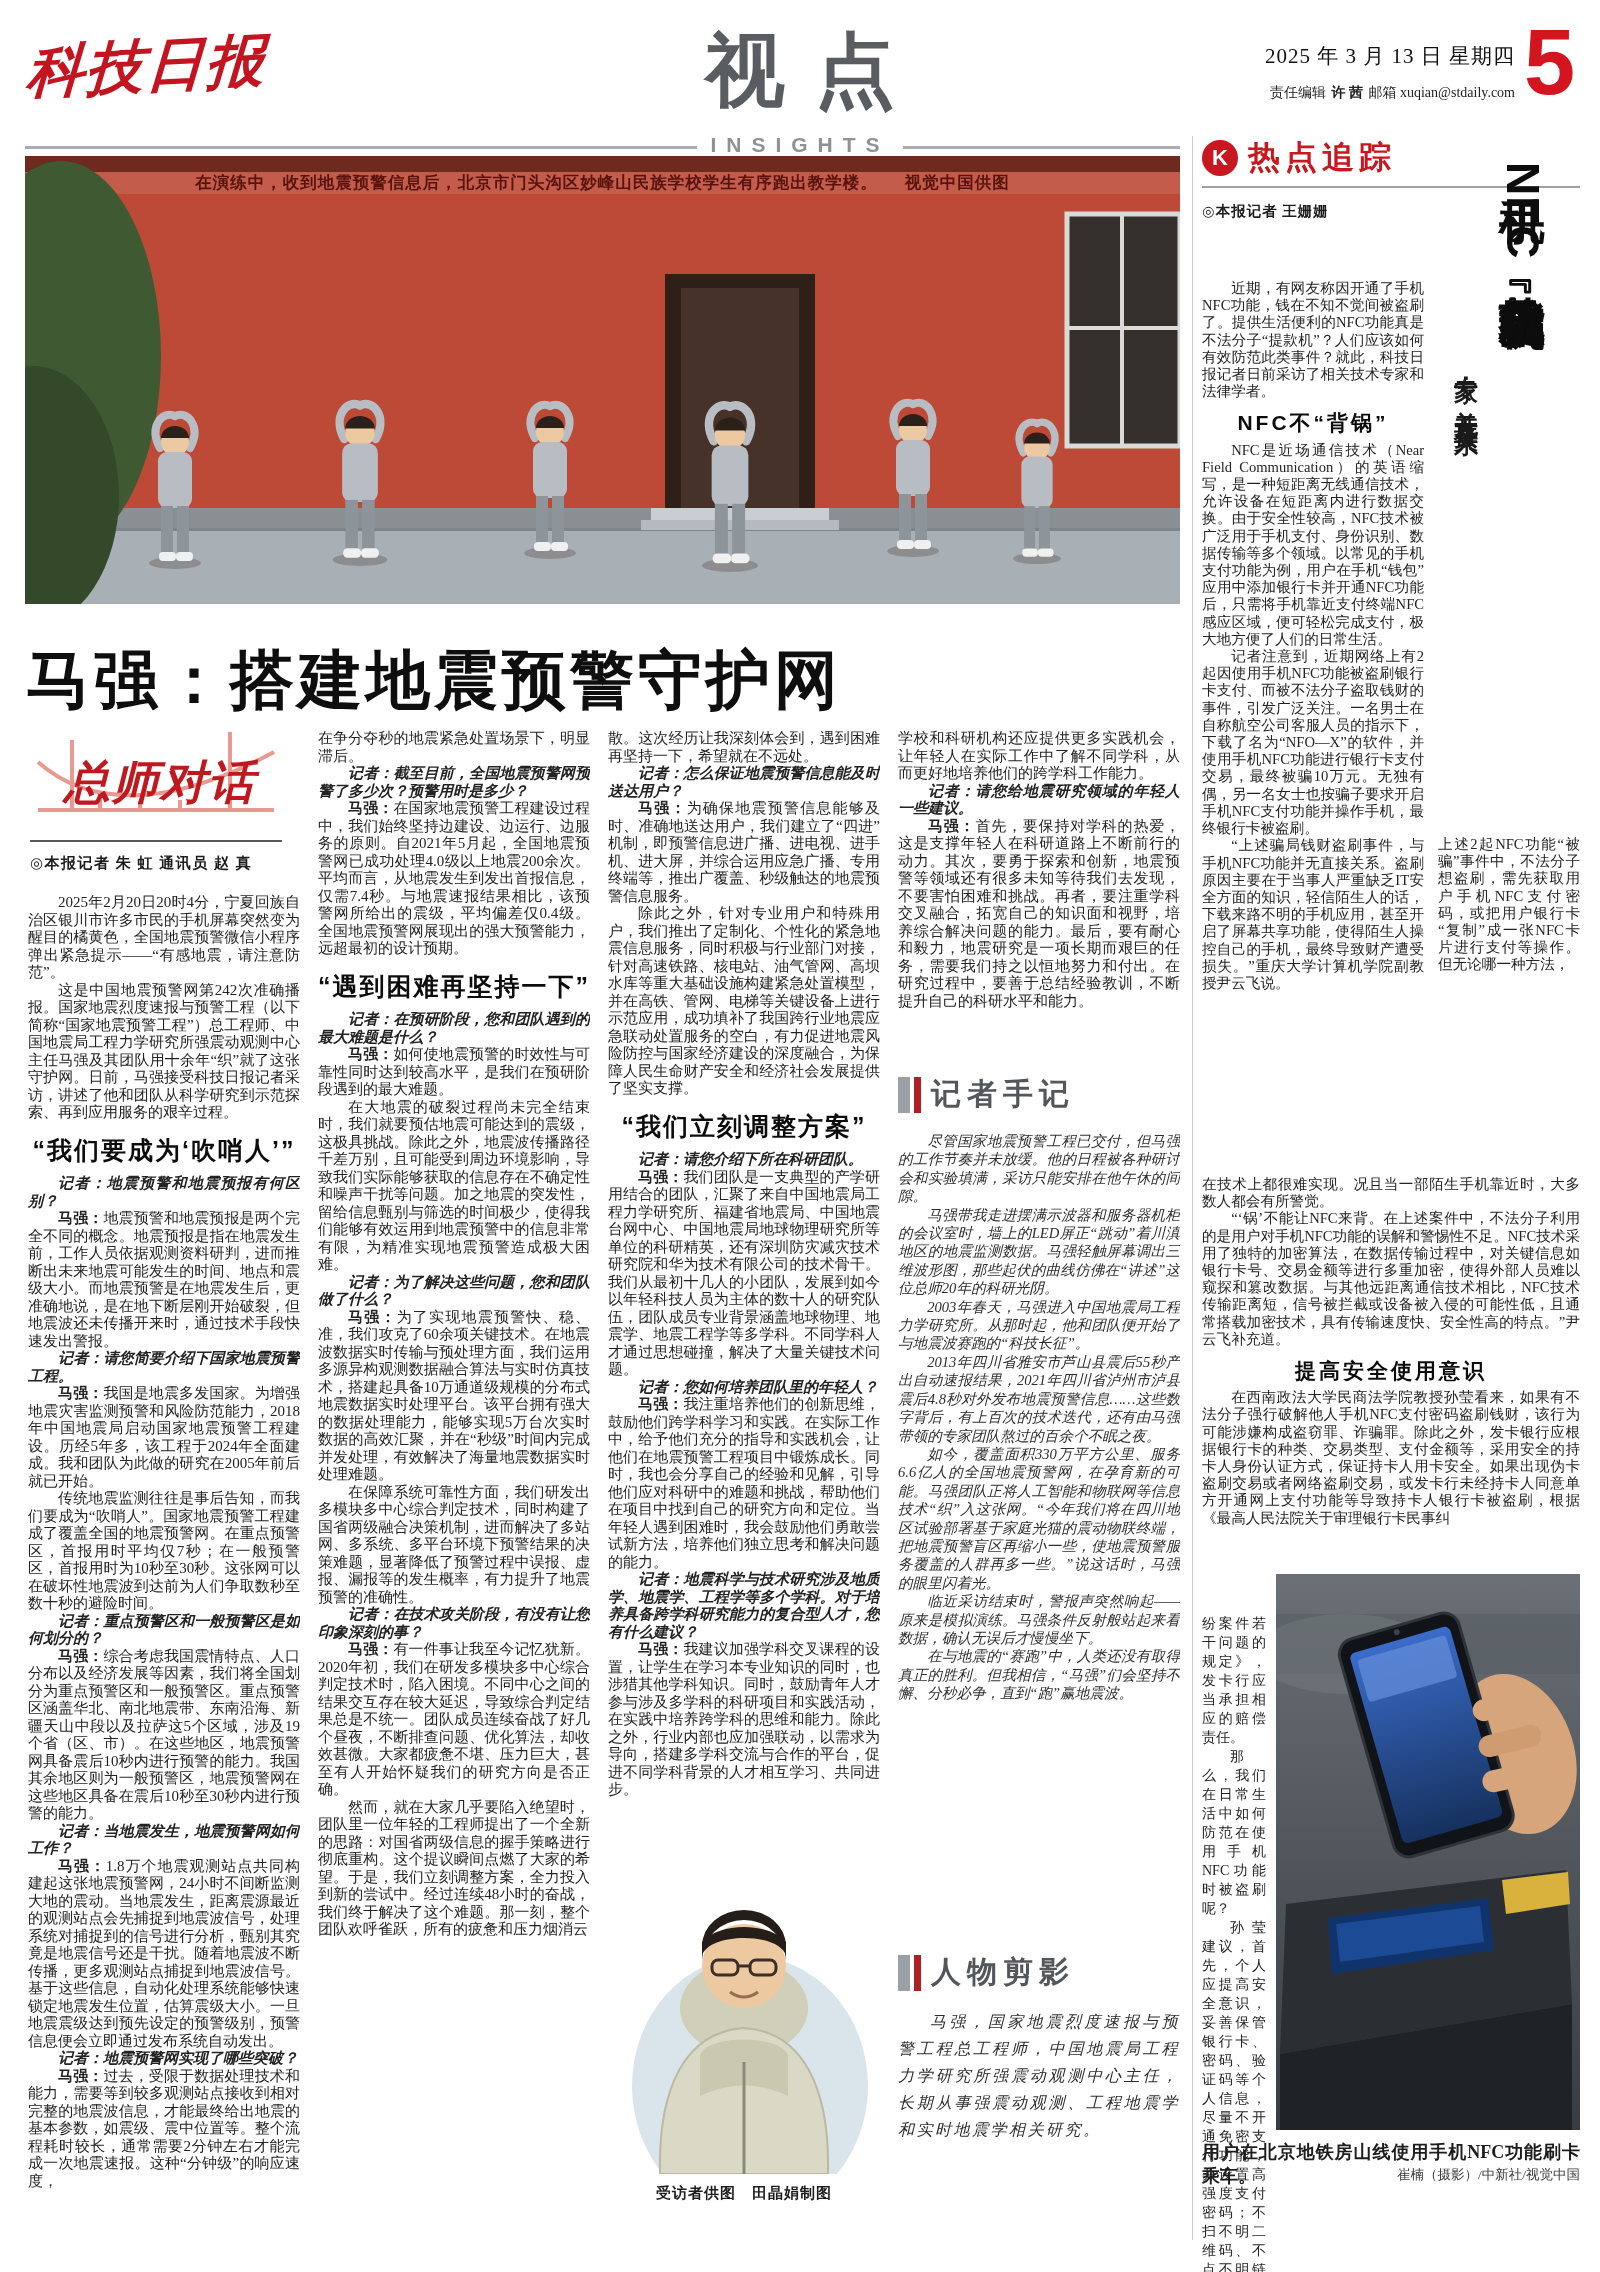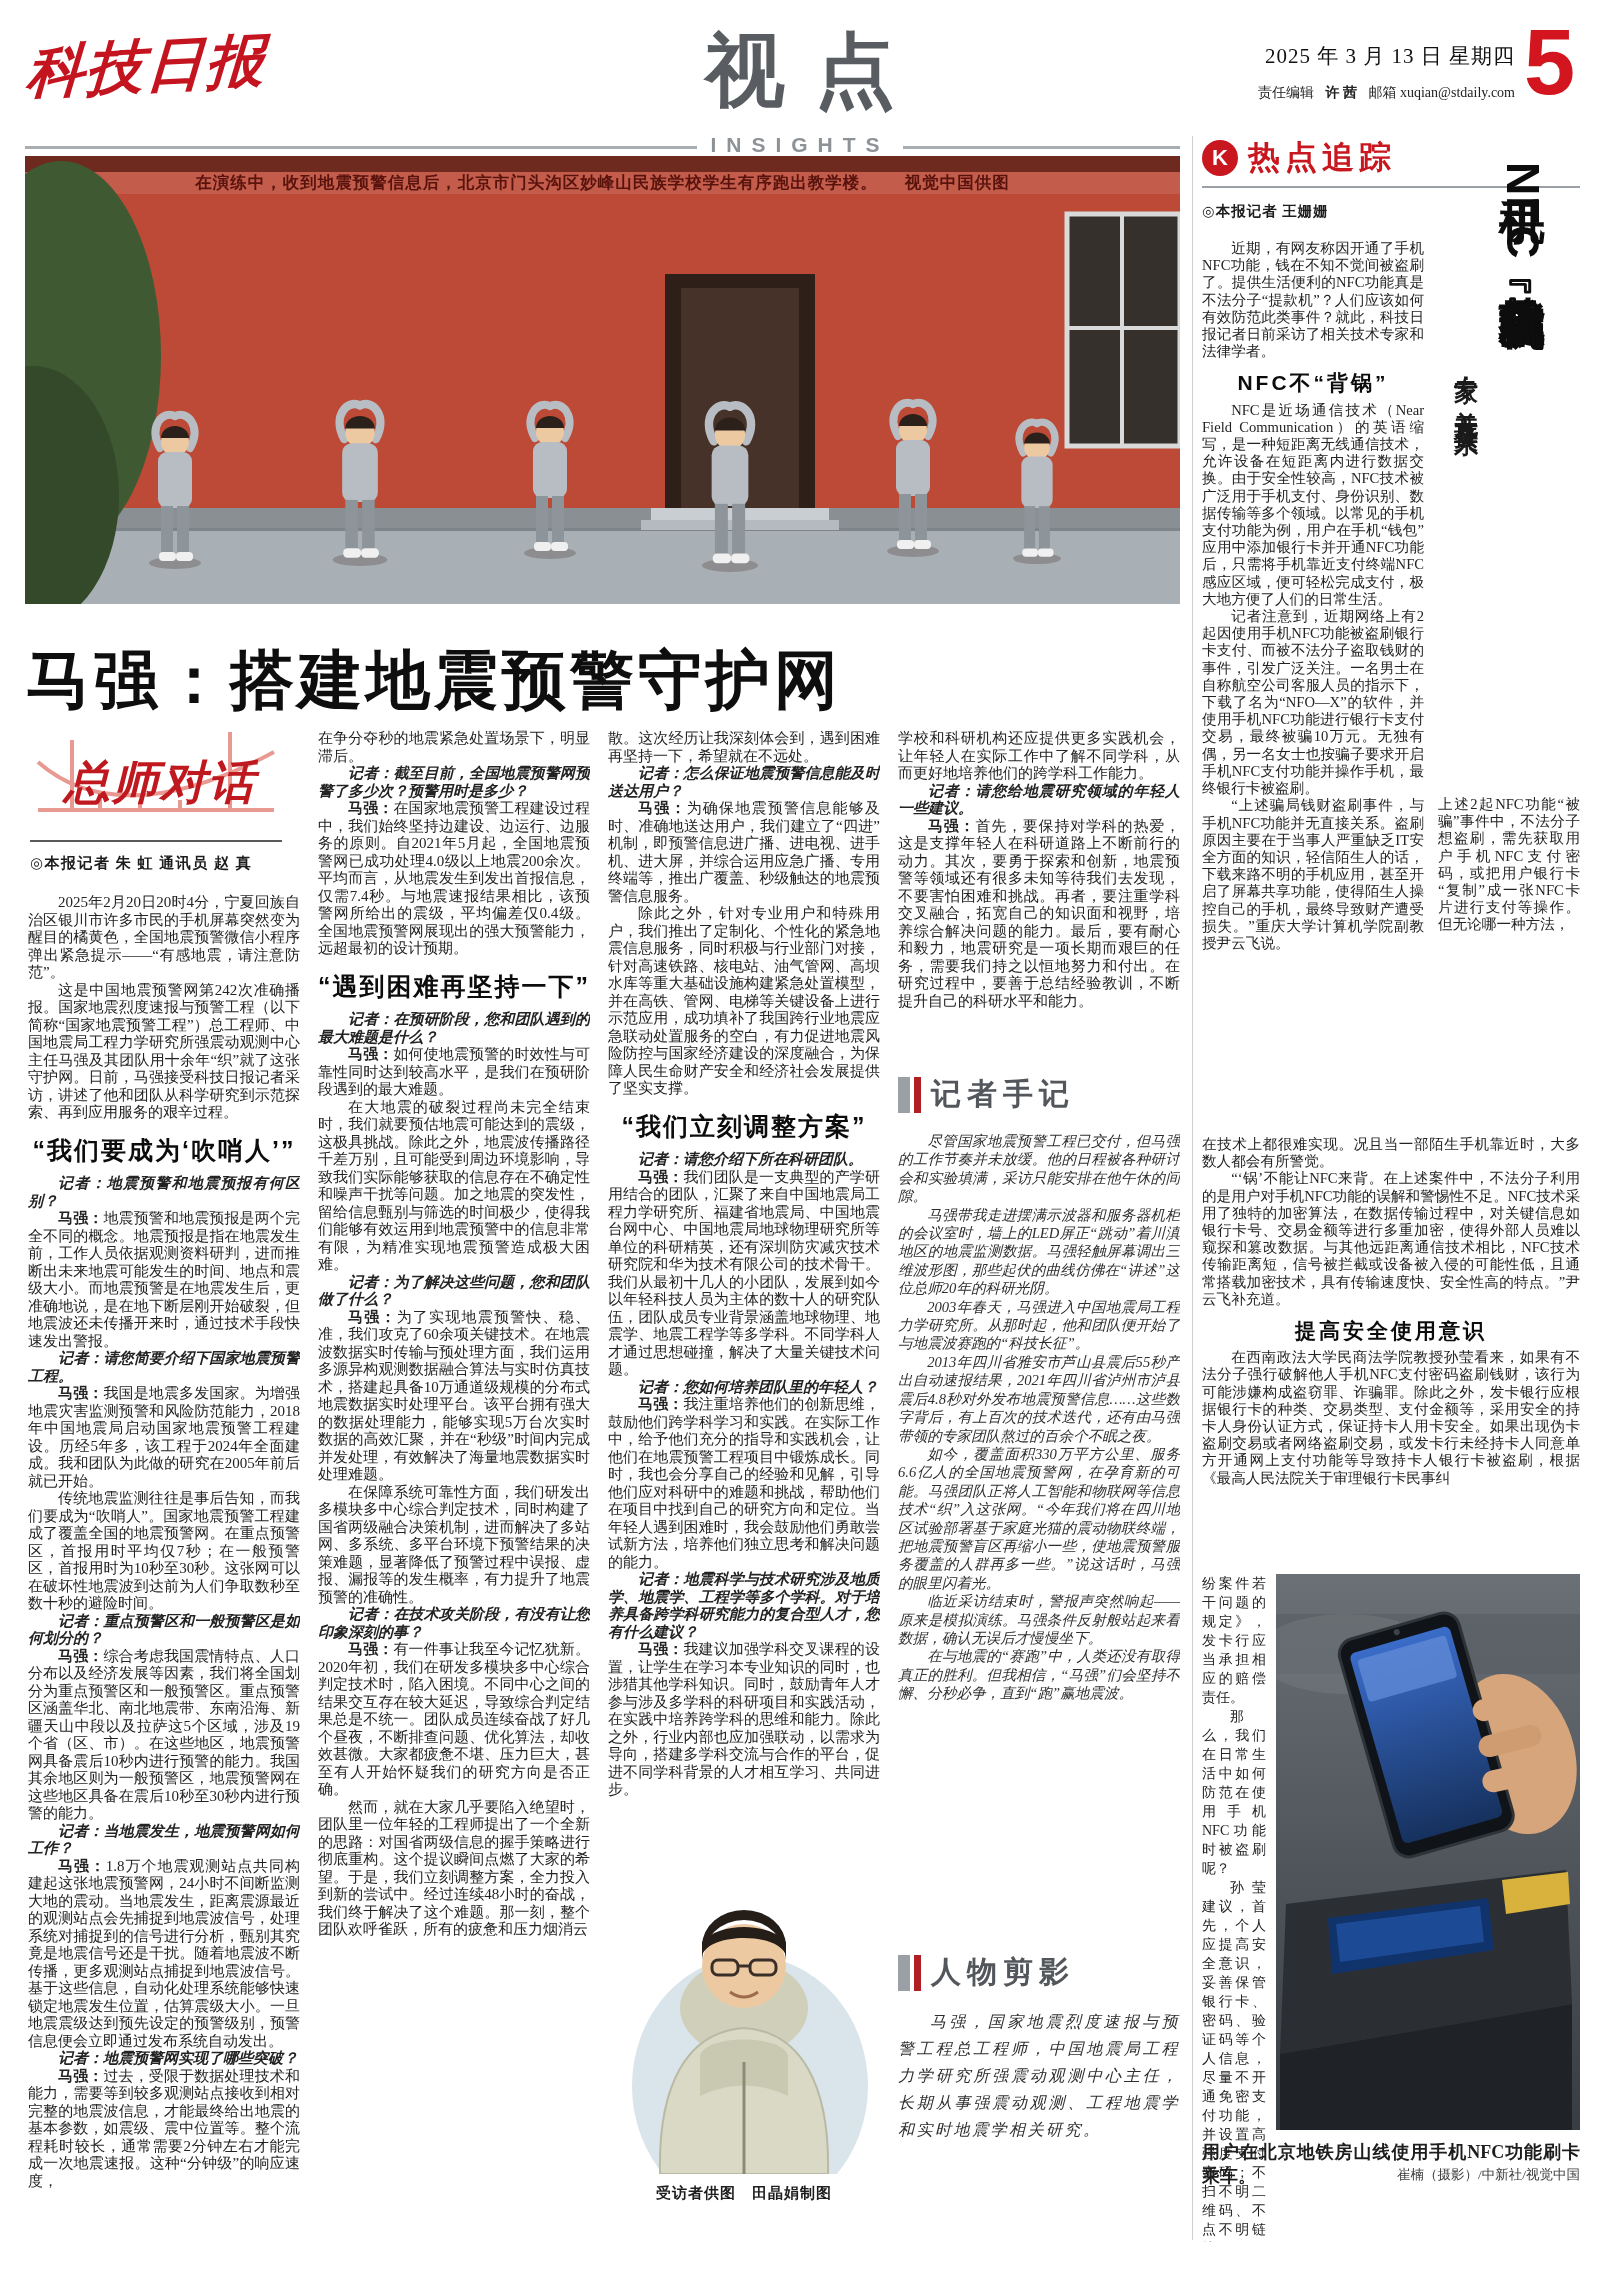--- a/index.html
+++ b/index.html
@@ -10,21 +10,21 @@
   .masthead{left:26px;top:28px;font-size:58px;font-weight:900;color:#c41420;font-style:italic;
             transform:rotate(-3deg) skewX(-6deg);letter-spacing:2px;font-family:"Liberation Serif",serif;}
   .section-cn{left:620px;top:18px;width:360px;text-align:center;font-size:80px;font-weight:900;color:#595d62;
               letter-spacing:30px;padding-left:30px;box-sizing:border-box;font-family:"Liberation Sans","DejaVu Sans",sans-serif;}
   .section-en{left:710px;top:133px;width:180px;text-align:center;font-size:21px;font-weight:700;color:#8d9297;
               letter-spacing:10px;font-family:"Liberation Sans",sans-serif;}
   .hr-l{left:25px;top:146px;width:672px;border-top:3px solid #a8adb2;}
   .hr-r{left:903px;top:146px;width:277px;border-top:3px solid #a8adb2;}
   .date{left:1215px;top:42px;width:300px;text-align:right;font-size:21px;color:#111;letter-spacing:1px;}
   .editorline{left:1195px;top:84px;width:320px;text-align:right;font-size:14px;color:#222;}
-  .editorline b{margin:0 8px;}
+  .editorline b{margin:0 2px;}
   .pagenum{left:1524px;top:10px;font-size:92px;font-weight:900;color:#d2151e;font-family:"Liberation Sans",sans-serif;}
   
   .lead-photo{left:25px;top:156px;width:1155px;height:448px;overflow:hidden;}
   .lead-cap{position:absolute;left:0;top:16px;width:100%;text-align:center;font-size:16.5px;font-weight:700;
             color:#58130d;letter-spacing:1px;}
   .lead-cap .credit{margin-left:22px;}
   
   .headline{left:26px;top:602px;width:856px;font-size:64px;line-height:1.1;font-weight:900;color:#0e0e0e;
             letter-spacing:4px;font-family:"Liberation Sans","DejaVu Sans",sans-serif;}
   .kickerbox{left:30px;top:722px;width:252px;height:118px;border-bottom:2px solid #5a5a5a;}
@@ -54,21 +54,21 @@
   .portrait{left:608px;top:1856px;width:272px;}
   .portrait-cap{margin-top:6px;text-align:center;font-weight:700;font-size:15px;letter-spacing:1px;}
   
   .vdivider{left:1192px;top:136px;height:2104px;border-left:1px solid #cfcfcf;}
   .hot-kicker{left:1202px;top:136px;display:flex;align-items:center;gap:10px;}
   .kcircle{width:36px;height:36px;border-radius:50%;background:#c8171e;color:#fff;display:flex;align-items:center;
            justify-content:center;font-family:"Liberation Sans",sans-serif;font-weight:900;font-size:22px;}
   .hot-title{font-size:32px;font-weight:900;color:#c8171e;letter-spacing:5px;font-family:"Liberation Sans",sans-serif;}
   .hot-rule{left:1202px;top:186px;width:378px;border-top:2px solid #9aa0a6;}
   .nfc-byline{left:1202px;top:202px;width:300px;font-size:14.5px;letter-spacing:1px;font-weight:600;}
-  .nfc-text{position:absolute;font-size:14.6px;line-height:17.2px;color:#232323;overflow:hidden;text-align:justify;}
+  .nfc-text{position:absolute;font-size:14.6px;line-height:17.2px;color:#232323;overflow:hidden;text-align:justify;margin-top:40px;}
   #nfc-colA{left:1202px;top:240px;width:222px;height:892px;}
   #nfc-colB{left:1438px;top:796px;width:142px;height:336px;}
   #nfc-full{left:1202px;top:1136px;width:378px;height:428px;}
   #nfc-strip{left:1202px;top:1574px;width:64px;height:668px;font-size:14px;line-height:19px;}
   .nfc h3.sub,#nfc-colA h3.sub,#nfc-full h3.sub{font-size:21px;margin:14px 0 10px;letter-spacing:3px;}
   .v-headline{left:1492px;top:160px;height:640px;writing-mode:vertical-rl;text-orientation:mixed;
               font-size:46px;font-weight:900;color:#0d0d0d;letter-spacing:1px;
               font-family:"Liberation Sans","DejaVu Sans",sans-serif;}
   .v-deck{left:1450px;top:356px;height:330px;writing-mode:vertical-rl;font-size:24px;font-weight:700;color:#1a1a1a;letter-spacing:4px;}
   .nfc-photo{left:1276px;top:1574px;width:304px;height:556px;overflow:hidden;}

